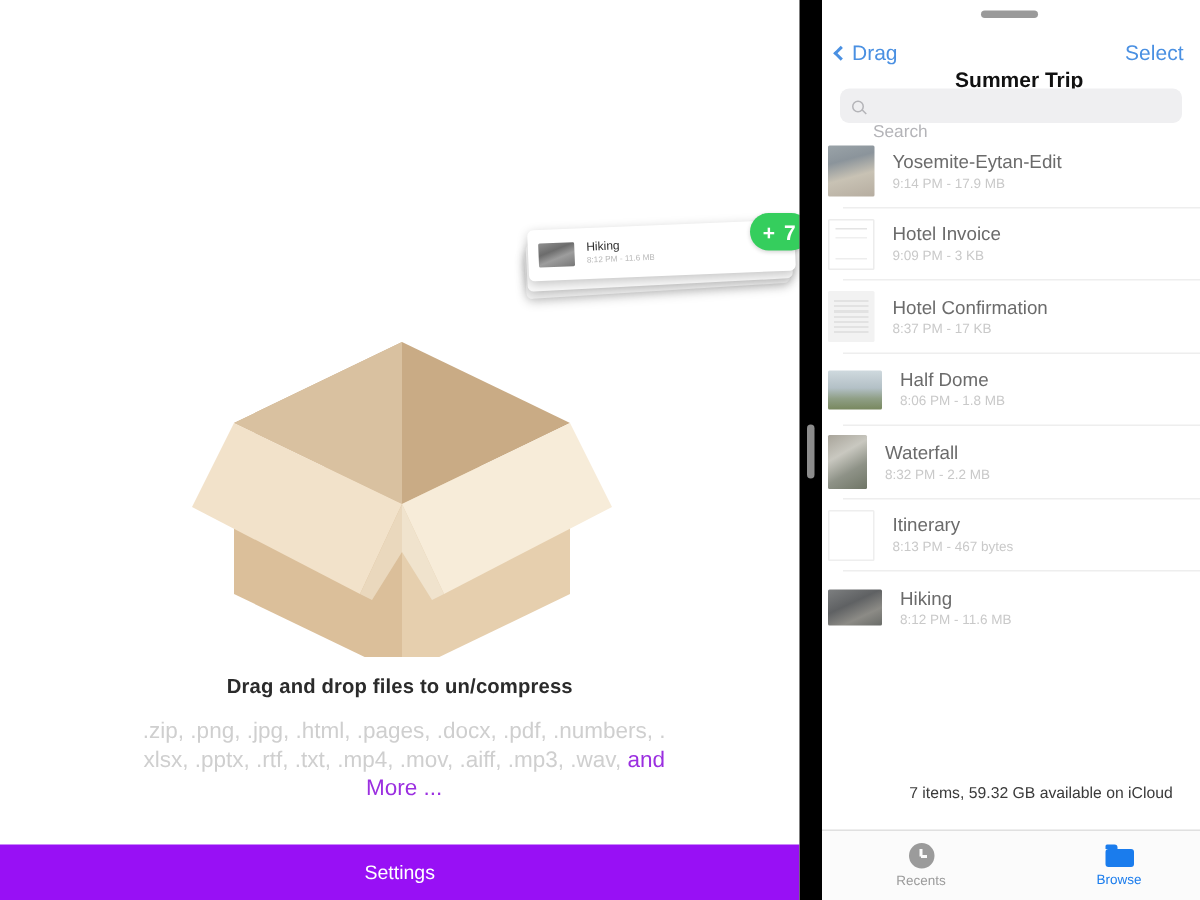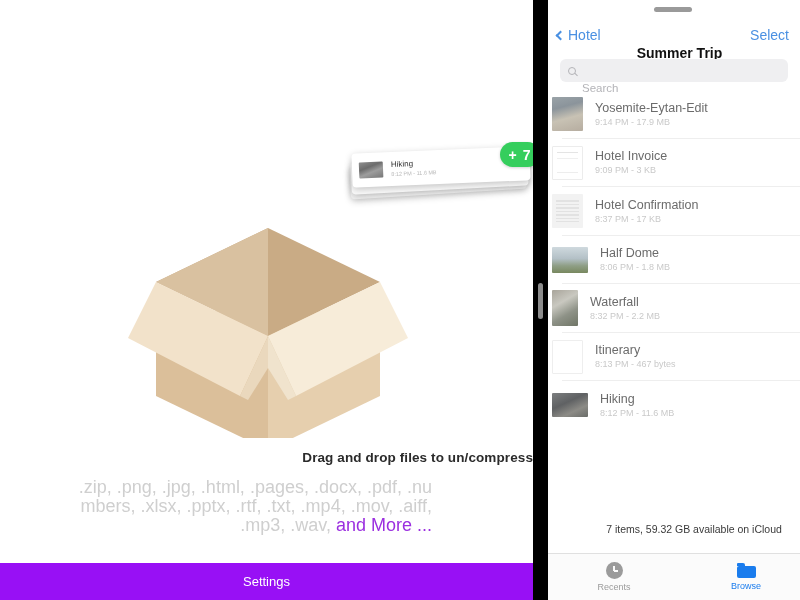--- a/index.html
+++ b/index.html
@@ -21,32 +21,32 @@
 
   #box-illustration {
     position: absolute;
     left: 108px; top: 168px;
     width: 320px; height: 270px;
   }
 
   #empty-title {
     position: absolute;
     left: 0; top: 450px; width: 533px;
-    text-align: right;
+    text-align: center;
     font-size: 13.5px;
     font-weight: bold;
     color: #2b2b2b;
     letter-spacing: .1px;
   }
 
   #ext-list {
     position: absolute;
-    left: 77px; top: 478px; width: 355px;
-    text-align: right;
-    font-size: 18px;
+    left: 92px; top: 478px; width: 355px;
+    text-align: center;
+    font-size: 15px;
     line-height: 19px;
     color: #cfcfcf;
     word-break: break-all;
   }
   #ext-more { color: #9b2fe0; }
 
   
   #drag-stack {
     position: absolute;
     left: 348px; top: 142px;
@@ -367,21 +367,21 @@
     <div id="divider-handle"></div>
   </div>
 
   <div id="right-pane">
 
     <div id="grabber"></div>
 
     <div id="nav-bar">
       <div id="nav-back">
         <span id="back-chevron"></span>
-        <span>Hotel</span>
+        <span>Drag</span>
       </div>
       <div id="nav-title">Summer Trip</div>
       <div id="nav-select">Select</div>
     </div>
 
     <div id="search-bar">
       <span id="search-icon"></span>
       <span id="search-placeholder">Search</span>
     </div>
 

